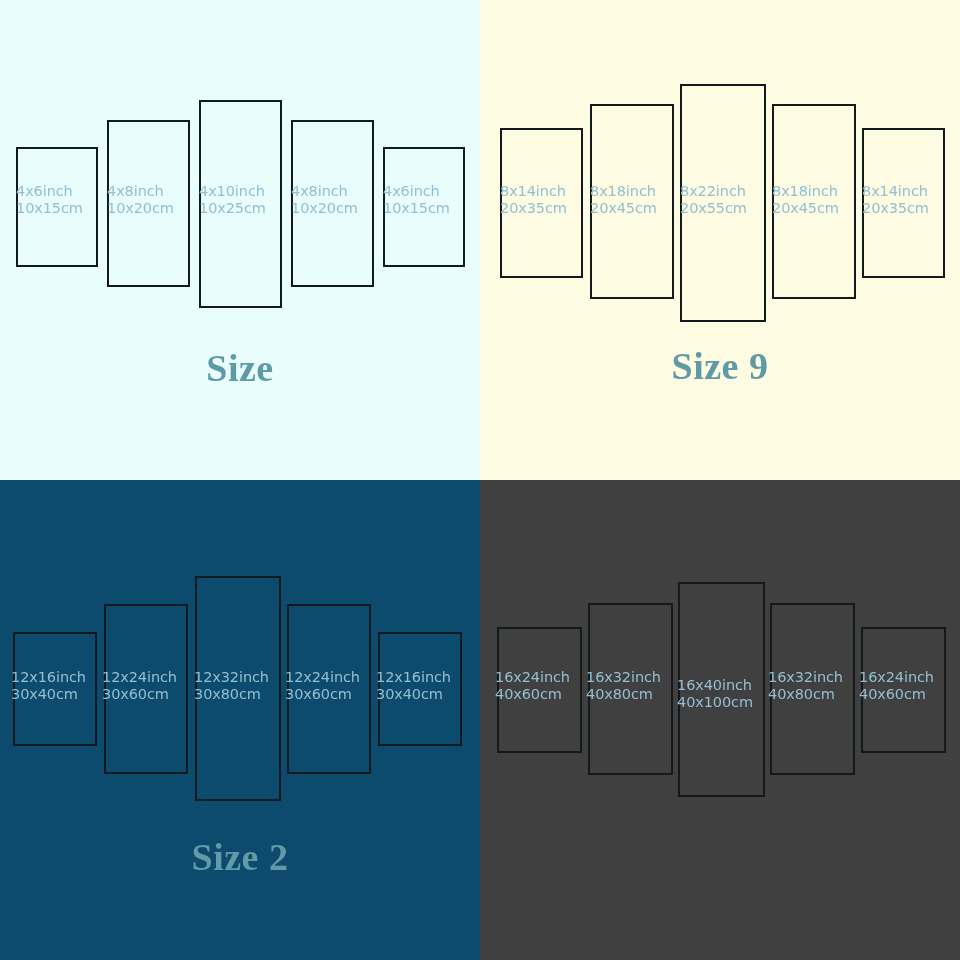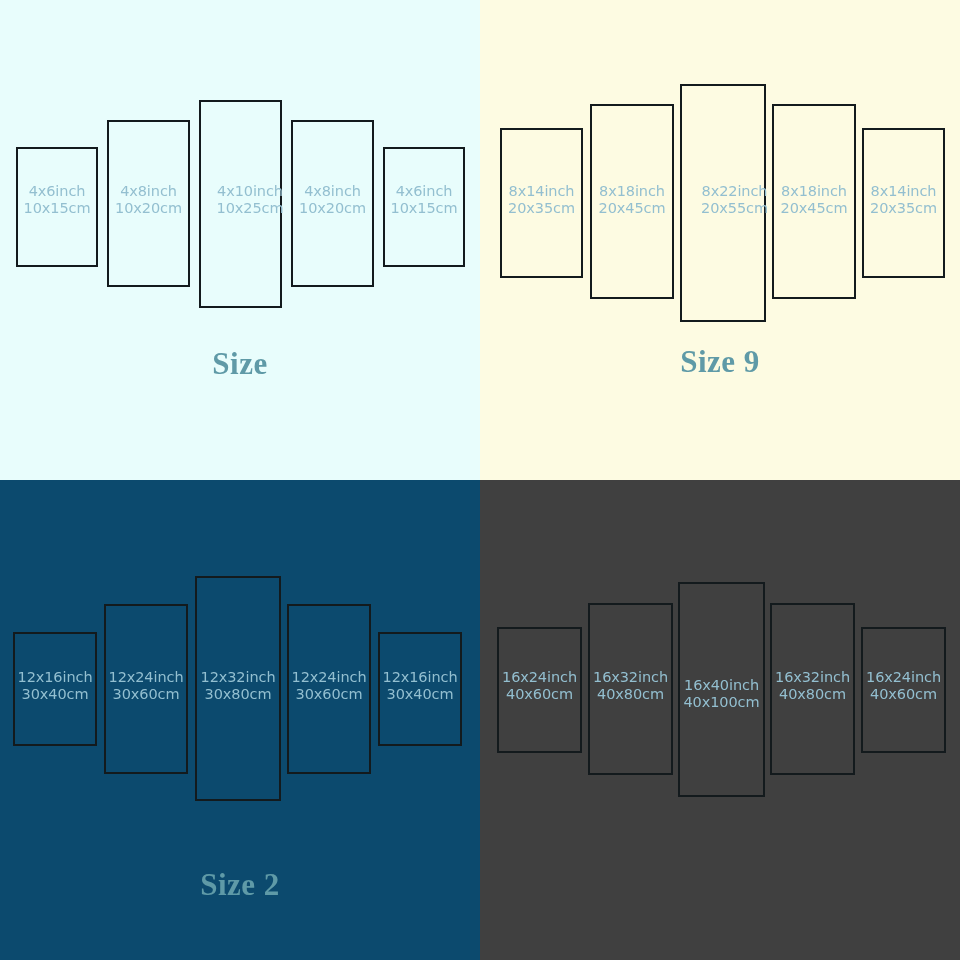--- a/index.html
+++ b/index.html
@@ -33,36 +33,36 @@
     background:transparent;
   }
   .labels{
     position:absolute;
     left:0;top:0;
     width:480px;height:480px;
     pointer-events:none;
   }
   .label{
     position:absolute;
-    text-align:center;
+    text-align:left;
     color:#93bfd0;
     font-size:14.5px;
     line-height:17px;
     letter-spacing:-0.1px;
     white-space:nowrap;
   }
   .label .l2{display:block;}
   .title{
     position:absolute;
     width:480px;
     text-align:center;
     color:#5f9aa7;
     font-family:"Liberation Serif", "DejaVu Serif", serif;
     font-weight:bold;
-    font-size:31px;
+    font-size:38px;
     letter-spacing:0.5px;
   }
 
   
   .q0{background:#e8fdfc;}
   .q1{background:#fdfbe2;}
   .q2{background:#0c4a6e;}
   .q3{background:#404040;}
 </style>
 </head>
@@ -159,21 +159,21 @@
       </div>
       <div class="label" style="left:285px;top:189px;width:88px;">
         <span>12x24inch</span>
         <span class="l2">30x60cm</span>
       </div>
       <div class="label" style="left:376px;top:189px;width:88px;">
         <span>12x16inch</span>
         <span class="l2">30x40cm</span>
       </div>
     </div>
-    <div class="title" style="top:355px;margin-top:32px;">Size 2</div>
+    <div class="title" style="top:355px;">Size 2</div>
   </div>
 
   <div class="quad q3">
     <div class="panels">
       <div class="panel" style="left:17px;top:147px;width:85px;height:126px;"></div>
       <div class="panel" style="left:108px;top:123px;width:85px;height:172px;"></div>
       <div class="panel" style="left:198px;top:102px;width:87px;height:215px;"></div>
       <div class="panel" style="left:290px;top:123px;width:85px;height:172px;"></div>
       <div class="panel" style="left:381px;top:147px;width:85px;height:126px;"></div>
     </div>

